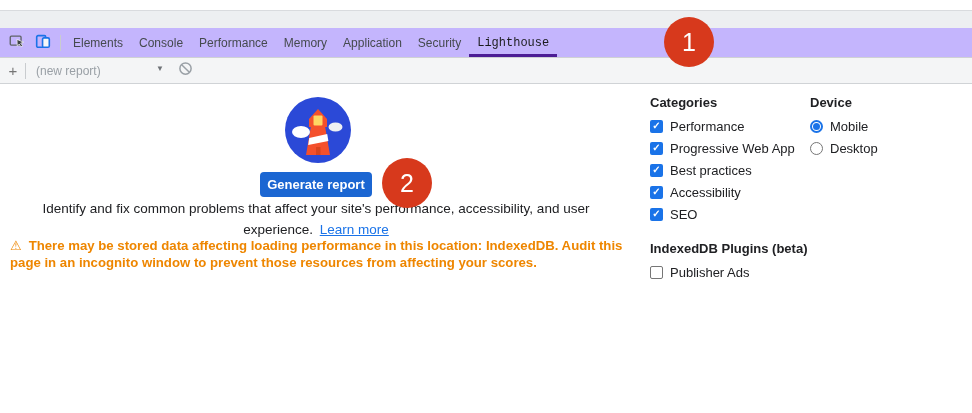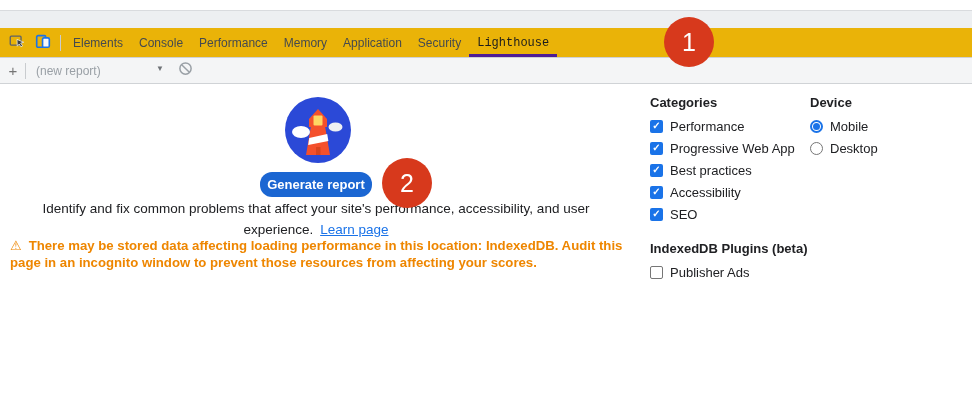--- a/index.html
+++ b/index.html
@@ -10,21 +10,21 @@
     background: #ffffff; overflow: hidden;
   }
 
   
   .strip {
     position: absolute; left: 0; top: 10px; width: 972px; height: 18px;
     background: #edeff1; border-top: 1px solid #d9dbde;
   }
   .tabbar {
     position: absolute; left: 0; top: 28px; width: 972px; height: 30px;
-    background: #eab308; border-bottom: 1px solid #cfd1d4;
+    background: #c4b5fd; border-bottom: 1px solid #cfd1d4;
     display: flex; align-items: stretch; padding-left: 4px;
   }
   .tabbar .iconbtn {
     display: flex; align-items: center; justify-content: center;
     width: 26px; height: 100%; cursor: pointer;
   }
   .vsep { width: 1px; height: 16px; background: #c9cccf; align-self: center; margin: 0 4px; }
   .tab {
     display: flex; align-items: center; padding: 0 8px;
     font-size: 12px; color: #454a4e; cursor: pointer; white-space: nowrap;
@@ -52,21 +52,21 @@
   }
   #badge1 { left: 664px; top: 17px; }
   #badge2 { left: 382px; top: 158px; }
 
   
   .logo { position: absolute; left: 285px; top: 97px; width: 66px; height: 66px; }
 
   .generate-btn {
     position: absolute; left: 260px; top: 172px; width: 112px; height: 25px;
     background: #1b66d2; color: #ffffff; font-size: 13px; font-weight: 700;
-    border: none; border-radius: 12px; cursor: pointer;
+    border: none; border-radius: 4px; cursor: pointer;
     display: flex; align-items: center; justify-content: center;
     font-family: "Liberation Sans", sans-serif;
   }
 
   .desc {
     position: absolute; left: 12px; top: 198px; width: 608px;
     text-align: center; font-size: 13.5px; line-height: 21px; color: #202124;
   }
   .learn-more { color: #1a73e8; text-decoration: underline; cursor: pointer; margin-left: 3px; }
 
@@ -171,21 +171,21 @@
 
       <ellipse cx="16" cy="35" rx="9" ry="6" fill="#ffffff"></ellipse>
       <ellipse cx="50.5" cy="30" rx="7" ry="4.6" fill="#eef0f2"></ellipse>
     </svg>
   </div>
 
   <button class="generate-btn">Generate report</button>
 
   <div class="desc">
     <span>Identify and fix common problems that affect your site's performance, accessibility, and user experience.</span>
-    <a class="learn-more">Learn page</a>
+    <a class="learn-more">Learn more</a>
   </div>
 
   <div class="warning">
     <span class="warn-icon">⚠</span><span>There may be stored data affecting loading performance in this location: IndexedDB. Audit this page in an incognito window to prevent those resources from affecting your scores.</span>
   </div>
 
   <div class="settings-categories">
     <div class="col-header">Categories</div>
     <div class="opt-row">
       <span class="checkbox checked">

